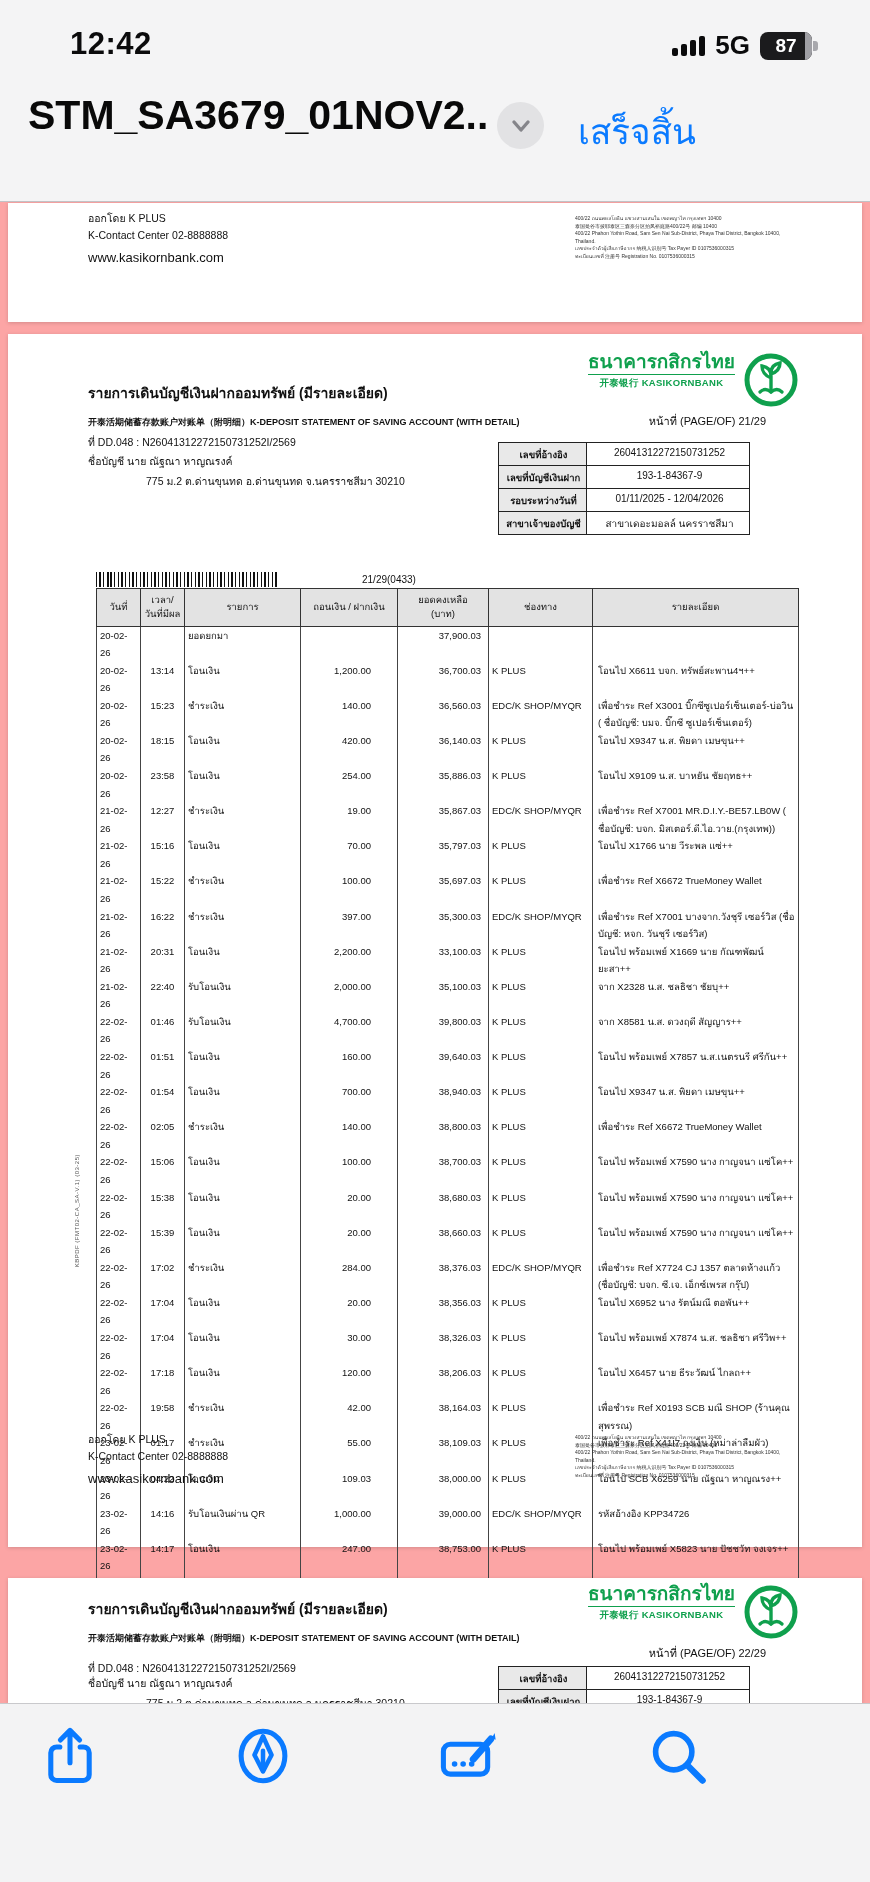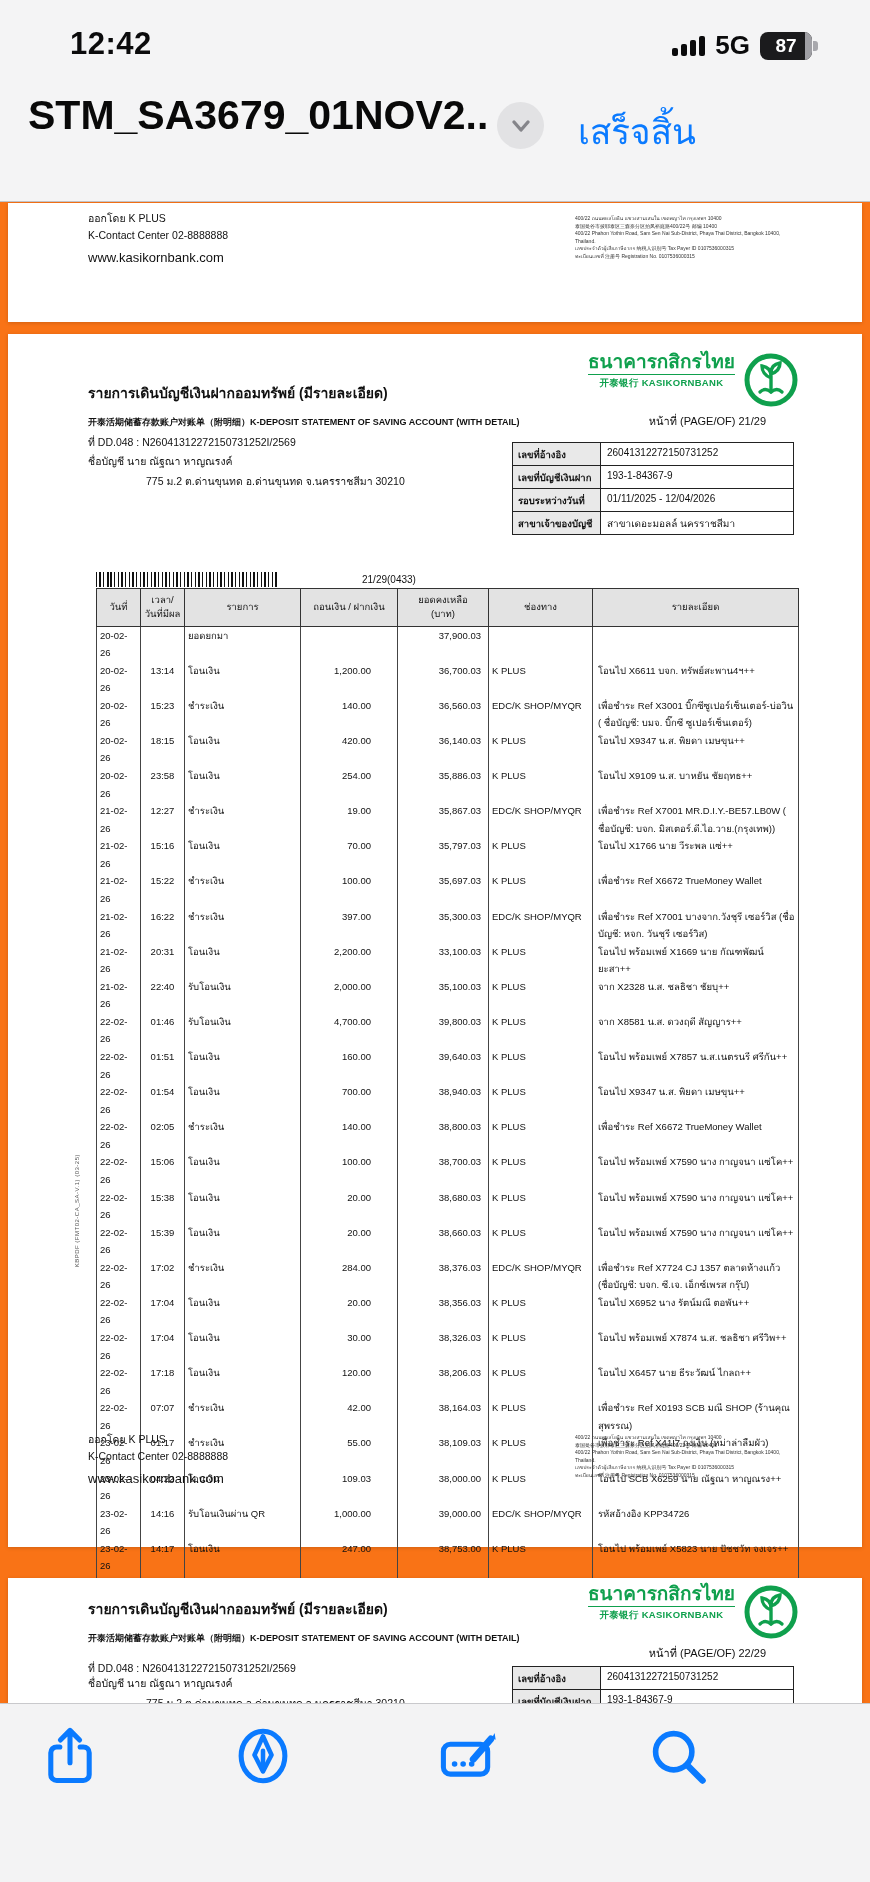--- a/index.html
+++ b/index.html
@@ -1,18 +1,18 @@
 <!DOCTYPE html>
 <html><head>
 <meta charset="utf-8">
 <style>
   html,body{margin:0;padding:0;background:#d8d8da;}
   *{box-sizing:border-box;}
   body{font-family:"Liberation Sans","DejaVu Sans",sans-serif;}
-  .screen{position:relative;width:870px;height:1882px;background:#f97316;overflow:hidden;margin:0 auto;}
+  .screen{position:relative;width:870px;height:1882px;background:#fca5a5;overflow:hidden;margin:0 auto;}
 
   
   .topbars{position:absolute;left:0;top:0;width:870px;height:202px;background:#f4f4f5;border-bottom:1px solid #c2c2c6;z-index:30;}
   .status-time{position:absolute;left:70px;top:26px;font-size:31px;font-weight:700;color:#0b0b0c;letter-spacing:.5px;}
   .status-right{position:absolute;right:52px;top:30px;display:flex;align-items:center;gap:10px;}
   .net-label{font-size:26px;font-weight:600;color:#0b0b0c;}
   .signal{display:flex;align-items:flex-end;gap:3px;height:26px;padding-bottom:3px;}
   .signal b{display:block;width:6px;background:#0b0b0c;border-radius:2px;}
   .battery{position:relative;width:58px;height:28px;}
   .battery .body{position:absolute;left:0;top:0;width:52px;height:28px;background:#1b1b1d;border-radius:8px;overflow:hidden;}
@@ -41,21 +41,21 @@
   .st-sub{position:absolute;left:80px;font-size:9px;font-weight:700;color:#111;text-align:center;}
   .bank-logo{position:absolute;display:flex;align-items:flex-start;gap:8px;}
   .bank-names{text-align:center;border-bottom:0;}
   .bank-th{font-size:19px;font-weight:700;color:#0fa04d;line-height:1.1;}
   .bank-en{font-size:9.5px;font-weight:700;color:#0fa04d;border-top:1.5px solid #0fa04d;padding-top:2px;margin-top:1px;letter-spacing:.3px;}
   .page-of{position:absolute;font-size:11px;color:#111;}
   .doc-no{position:absolute;left:80px;font-size:10.5px;color:#111;}
   .acct{position:absolute;left:80px;font-size:10.5px;color:#111;line-height:1.05;}
   .acct .line2{margin-top:9px;margin-left:58px;}
 
-  .info-table{position:absolute;left:504px;width:282px;border:1.4px solid #222;}
+  .info-table{position:absolute;left:490px;width:252px;border:1.4px solid #222;text-align:center;}
   .info-row{display:flex;border-top:1px solid #222;}
   .info-row:first-child{border-top:none;}
   .info-label{width:88px;padding:4px 3px 3px 5px;font-size:9.5px;font-weight:700;color:#111;background:#e9e9e9;border-right:1px solid #222;}
   .info-value{flex:1;padding:4px 3px 3px 6px;font-size:10px;color:#111;}
 
   .barcode{position:absolute;height:15px;background:repeating-linear-gradient(90deg,#111 0 1.5px,#fff 1.5px 3px,#111 3px 5.5px,#fff 5.5px 7px,#111 7px 8px,#fff 8px 11px);}
   .barcode-label{position:absolute;font-size:10px;color:#111;}
   .side-code{position:absolute;left:66px;top:820px;font-size:6px;color:#555;writing-mode:vertical-rl;transform:rotate(180deg);letter-spacing:.5px;}
 
   
@@ -387,21 +387,21 @@
             <td class="c0">22-02-26</td>
             <td class="c1">17:18</td>
             <td class="c2">โอนเงิน</td>
             <td class="c3">120.00</td>
             <td class="c4">38,206.03</td>
             <td class="c5">K PLUS</td>
             <td class="c6">โอนไป X6457 นาย ธีระวัฒน์ ไกลถ++</td>
           </tr>
           <tr>
             <td class="c0">22-02-26</td>
-            <td class="c1">07:07</td>
+            <td class="c1">19:58</td>
             <td class="c2">ชำระเงิน</td>
             <td class="c3">42.00</td>
             <td class="c4">38,164.03</td>
             <td class="c5">K PLUS</td>
             <td class="c6">เพื่อชำระ Ref X0193 SCB มณี SHOP (ร้านคุณ สุพรรณ)</td>
           </tr>
           <tr>
             <td class="c0">23-02-26</td>
             <td class="c1">01:17</td>
             <td class="c2">ชำระเงิน</td>

